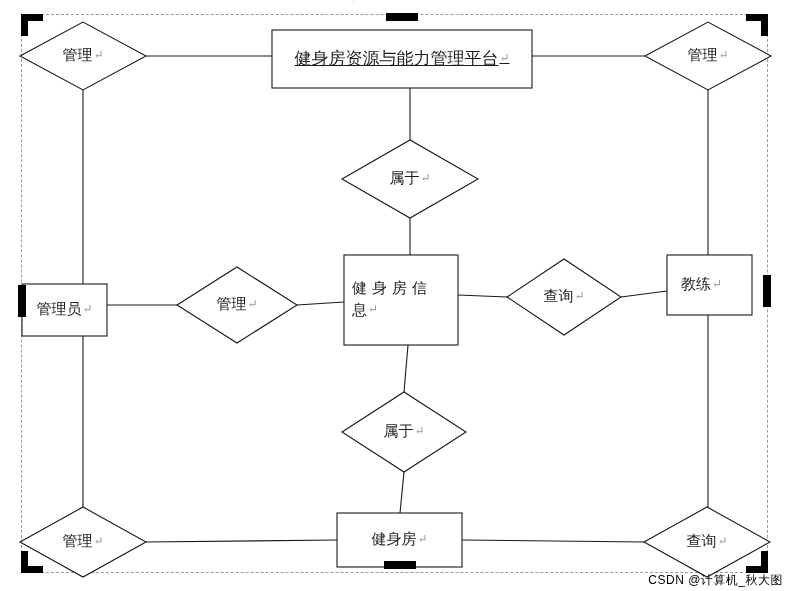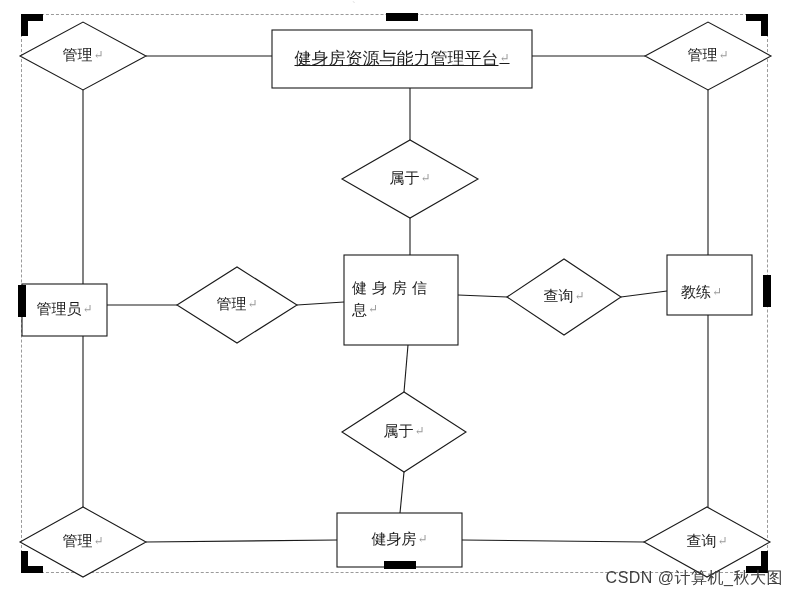--- a/index.html
+++ b/index.html
@@ -107,22 +107,22 @@
     position: absolute;
     background: #000000;
   }
   .handle.h-horiz { width: 32px; height: 8px; }
   .handle.h-vert  { width: 8px;  height: 32px; }
   
   #watermark {
     position: absolute;
     right: 6px;
     bottom: 2px;
-    color: #404040;
-    font-size: 16px;
+    color: #000000;
+    font-size: 12px;
     letter-spacing: 0.5px;
     font-family: "Liberation Sans", sans-serif;
     white-space: nowrap;
     pointer-events: none;
   }
   
   #stray-mark {
     position: absolute;
     left: 352px;
     top: 1px;
@@ -216,21 +216,21 @@
   <div class="node-label wrapped" style="left:344px; top:255px; width:114px; height:90px;">
     <span class="ln justify">健身房信</span>
     <span class="ln"><span>息</span><span class="pilcrow">↵</span></span>
   </div>
 
   <div class="node-label" style="left:507px; top:259px; width:114px; height:76px;">
     <span>查询</span>
       <span class="pilcrow">↵</span>
   </div>
 
-  <div class="node-label" style="left:667px; top:255px; width:69px; height:60px;margin-top:8px;">
+  <div class="node-label" style="left:667px; top:255px; width:69px; height:60px;">
     <span>教练</span>
       <span class="pilcrow">↵</span>
   </div>
 
   <div class="node-label" style="left:342px; top:392px; width:124px; height:80px;">
     <span>属于</span>
       <span class="pilcrow">↵</span>
   </div>
 
   <div class="node-label" style="left:20px; top:507px; width:126px; height:70px;">

